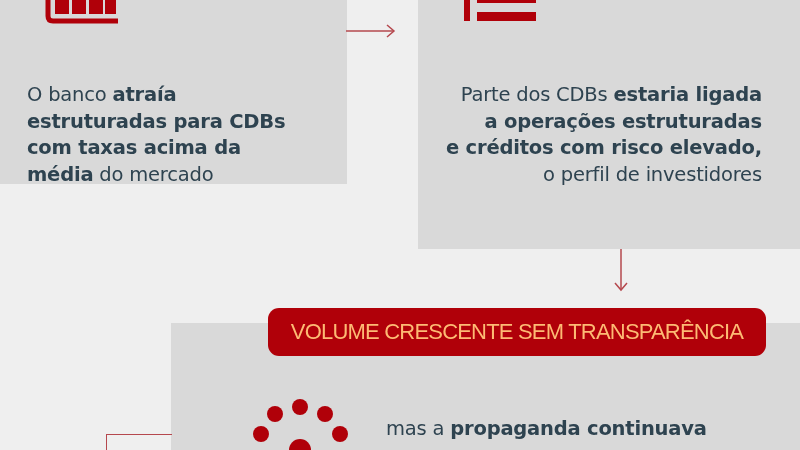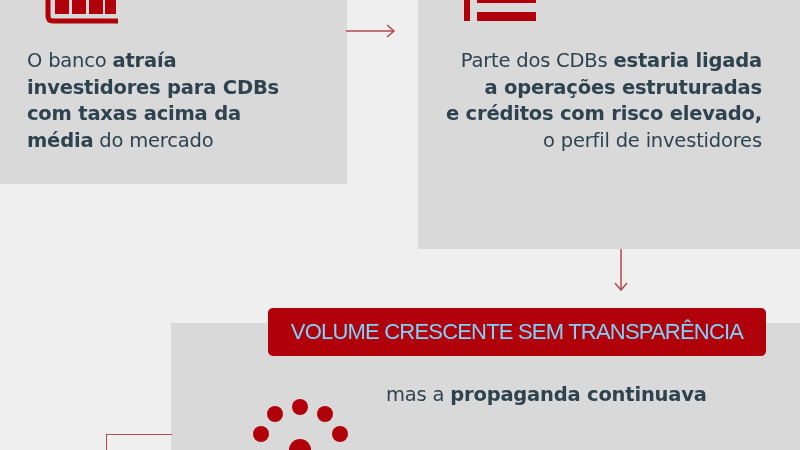--- a/index.html
+++ b/index.html
@@ -2,49 +2,49 @@
 <html><head>
 <meta charset="utf-8">
 <style>
   * { margin:0; padding:0; box-sizing:border-box; }
   html, body { width:800px; height:450px; overflow:hidden; background:#efefef; }
   body { position:relative; font-family:"DejaVu Sans", sans-serif; color:#2e4350; }
   .box { position:absolute; background:#d9d9d9; }
   #box1 { left:0; top:0; width:347px; height:184px; }
   #box2 { left:418px; top:0; width:382px; height:249px; }
   #box3 { left:171px; top:323px; width:629px; height:127px; }
-  .text { position:absolute; font-size:19.5px; line-height:26.5px; letter-spacing:-0.2px; white-space:nowrap; }
+  .text { position:absolute; font-size:19.5px; line-height:26.5px; letter-spacing:-0.2px; white-space:nowrap;margin-top:34px; }
   .text b { font-weight:bold; }
   #text1 { left:27px; top:48px; }
   #text2 { left:446px; top:48px;text-align:right; }
   #text3 { left:386px; top:382px; }
   .arrow { position:absolute; }
   .label {
     position:absolute; left:268px; top:308px; width:498px; height:48px;
-    background:#b00009; border-radius:5px; color:#7dd3fc;
+    background:#b00009; border-radius:11px; color:#fdba74;
     font-family:"Liberation Sans", sans-serif; font-size:22px; letter-spacing:-0.8px;
     display:flex; align-items:center; justify-content:center;
   }
   .icon { position:absolute; }
   .connector { position:absolute; border-left:1.5px solid #b5484e; border-top:1.5px solid #b5484e; }
 </style>
 </head>
 <body>
 
 <div id="box1" class="box"></div>
 <svg class="icon" style="left:45px;top:0;" width="76" height="24" viewBox="0 0 76 24">
   <path d="M3 0 V16 Q3 21 8 21 H73" fill="none" stroke="#b00009" stroke-width="5"></path>
   <rect x="10" y="0" width="14" height="14" fill="#b00009"></rect>
   <rect x="27" y="0" width="14" height="14" fill="#b00009"></rect>
   <rect x="44" y="0" width="14" height="14" fill="#b00009"></rect>
   <rect x="60" y="0" width="11" height="14" fill="#b00009"></rect>
 </svg>
 <div id="text1" class="text">
     <div><span>O banco </span><b>atraía</b></div>
-    <div><b>investidores para CDBs</b></div>
+    <div><b>estruturadas para CDBs</b></div>
     <div><b>com taxas acima da</b></div>
     <div><b>média</b><span> do mercado</span></div>
   </div>
 
 <svg class="arrow" style="left:346px;top:24px;" width="52" height="14" viewBox="0 0 52 14">
   <line x1="0" y1="7" x2="48" y2="7" stroke="#b5484e" stroke-width="1.5"></line>
   <polyline points="41,1 48,7 41,13" fill="none" stroke="#b5484e" stroke-width="1.5"></polyline>
 </svg>
 
 <div id="box2" class="box"></div>

